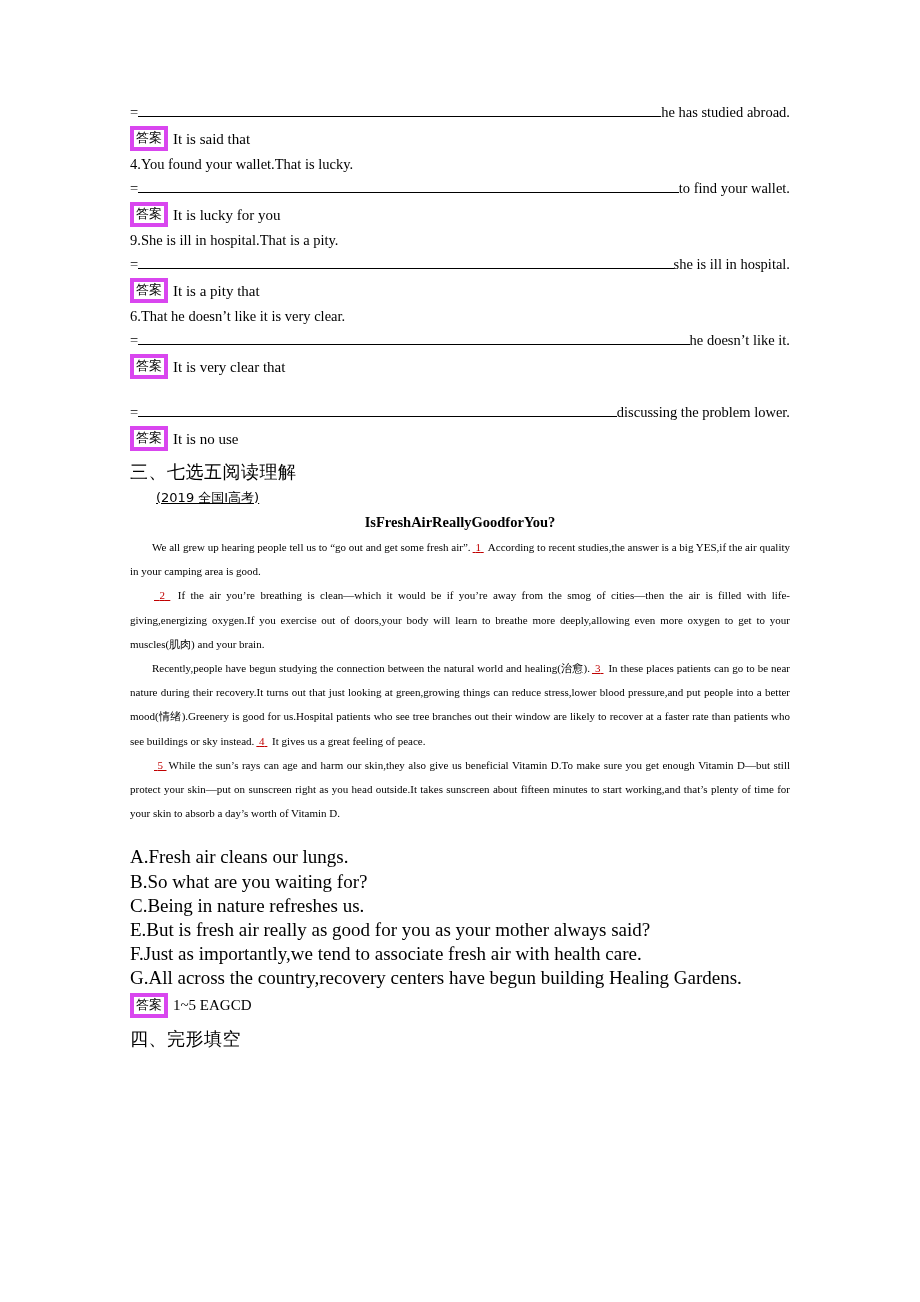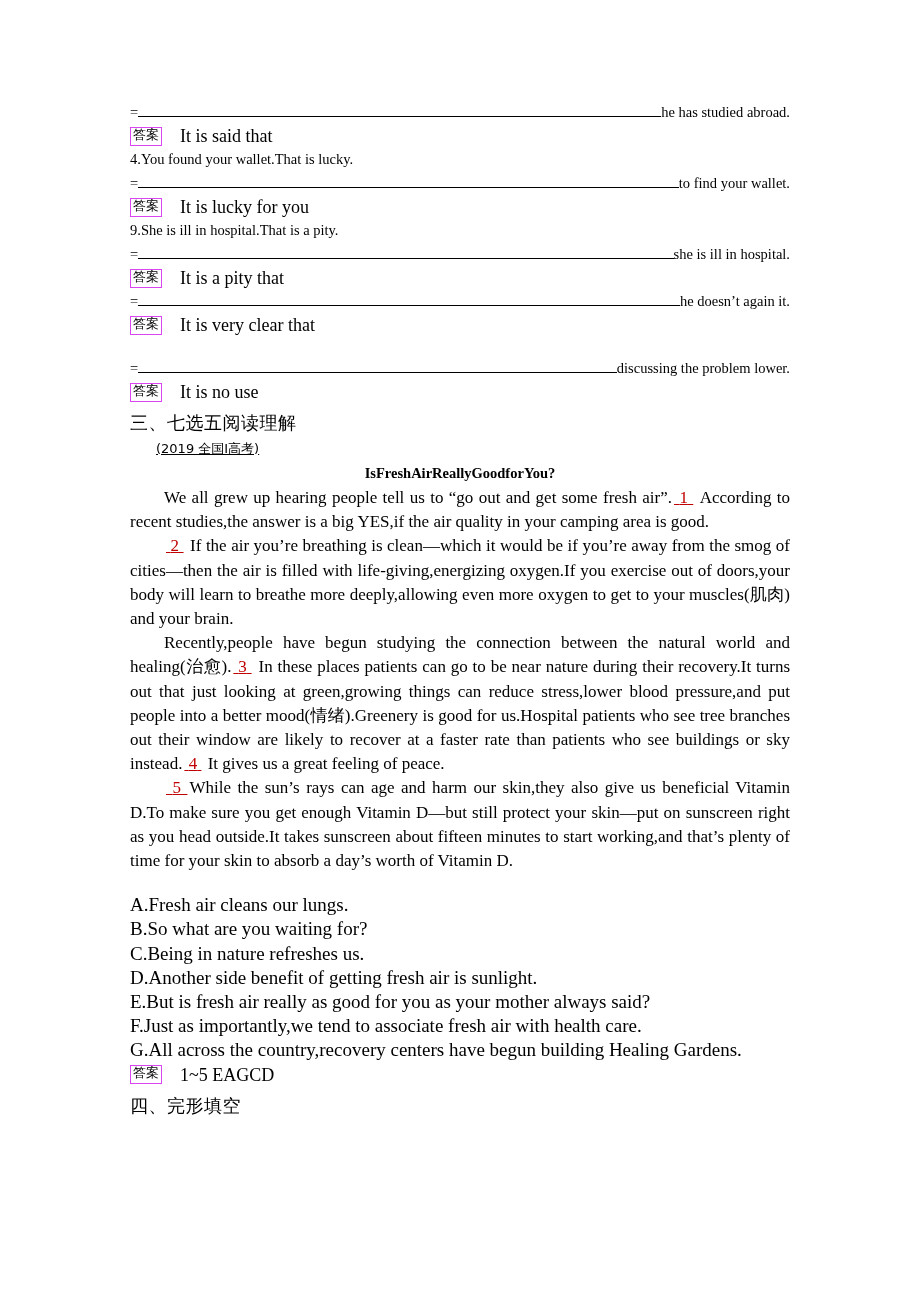--- a/index.html
+++ b/index.html
@@ -51,30 +51,30 @@
     flex: 0 0 auto;
   }
   .ans-row {
     display: flex;
     align-items: center;
     margin: 2px 0 1px 0;
     font-size: 14.5px;
     line-height: 20px;
   }
   .ans-box {
-    border: 1px solid #d946ef;
+    border: 4px solid #d946ef;
     font-size: 13px;
-    font-family: Liberation Mono, monospace;
+    font-family: Liberation Serif, serif;
     padding: 0px 2px 1px 2px;
     line-height: 16px;
-    margin-right: 18px;
+    margin-right: 5px;
     display: inline-block;
   }
   .ans-text {
-    font-size: 18px;
+    font-size: 15px;
   }
   .section-head {
     font-family: "DejaVu Sans", sans-serif;
     font-weight: normal;
     font-size: 18px;
     line-height: 26px;
     margin-top: 8px;
     margin-bottom: 2px;
     letter-spacing: 0.5px;
   }
@@ -86,21 +86,21 @@
     text-decoration: underline;
   }
   .article-title {
     text-align: center;
     font-weight: bold;
     font-size: 14.5px;
     line-height: 26px;
     font-family: "Liberation Serif", serif;
   }
   .para {
-    font-size: 17px;
+    font-size: 11px;
     line-height: 24.2px;
     text-align: justify;
     text-indent: 2em;
     margin: 0;
   }
   .gap {
     color: #c00000;
     text-decoration: underline;
     white-space: nowrap;
     padding: 0 2px;
@@ -145,24 +145,25 @@
     <div class="blank-line">
       <span class="eq">=</span>
       <span class="fill"></span>
       <span class="tail">she is ill in hospital.</span>
     </div>
     <div class="ans-row">
       <span class="ans-box">答案</span>
       <span class="ans-text">It is a pity that</span>
     </div>
 
-    <div class="blank-line">
-      <span class="eq">=</span>
-      <span class="fill"></span>
-      <span class="tail">he doesn’t again it.</span>
+    <div class="line">6.That he doesn’t like it is very clear.</div>
+    <div class="blank-line">
+      <span class="eq">=</span>
+      <span class="fill"></span>
+      <span class="tail">he doesn’t like it.</span>
     </div>
     <div class="ans-row">
       <span class="ans-box">答案</span>
       <span class="ans-text">It is very clear that</span>
     </div>
 
     <div class="spacer-20"></div>
 
     <div class="blank-line">
       <span class="eq">=</span>
@@ -193,21 +194,20 @@
       </p>
       <p class="para">
         <span class="gap">&nbsp;<span>5</span>&nbsp;</span><span>While the sun’s rays can age and harm our skin,they also give us beneficial Vitamin D.To make sure you get enough Vitamin D—but still protect your skin—put on sunscreen right as you head outside.It takes sunscreen about fifteen minutes to start working,and that’s plenty of time for your skin to absorb a day’s worth of Vitamin D.</span>
       </p>
     </div>
 
     <div class="options">
       <div class="option">A.Fresh air cleans our lungs.</div>
       <div class="option">B.So what are you waiting for?</div>
       <div class="option">C.Being in nature refreshes us.</div>
-      <div class="option">D.Another side benefit of getting fresh air is sunlight.</div>
       <div class="option">E.But is fresh air really as good for you as your mother always said?</div>
       <div class="option">F.Just as importantly,we tend to associate fresh air with health care.</div>
       <div class="option">G.All across the country,recovery centers have begun building Healing Gardens.</div>
     </div>
 
     <div class="ans-row">
       <span class="ans-box">答案</span>
       <span class="ans-text">1~5 EAGCD</span>
     </div>
 

